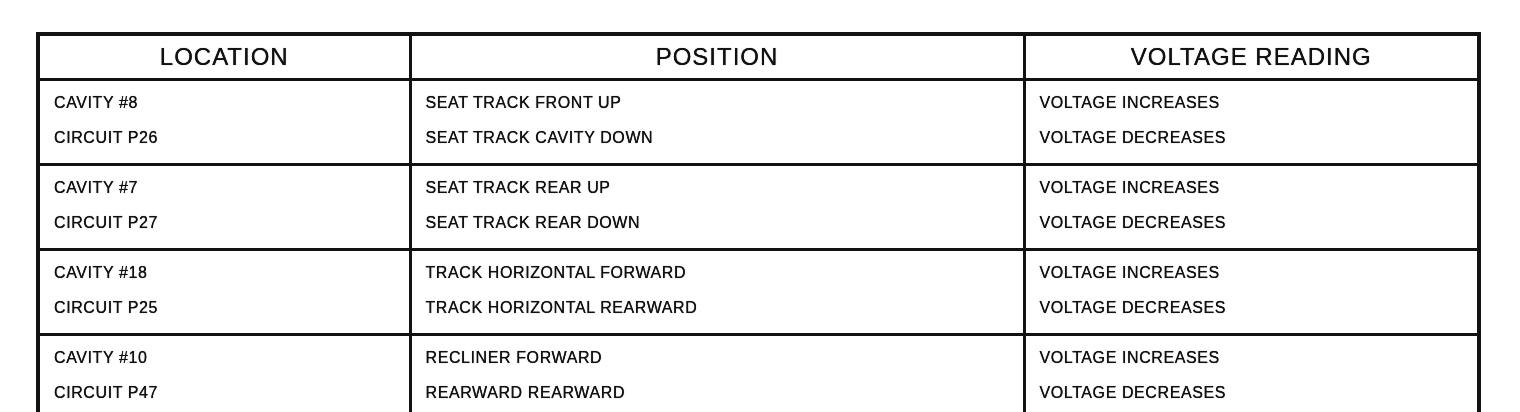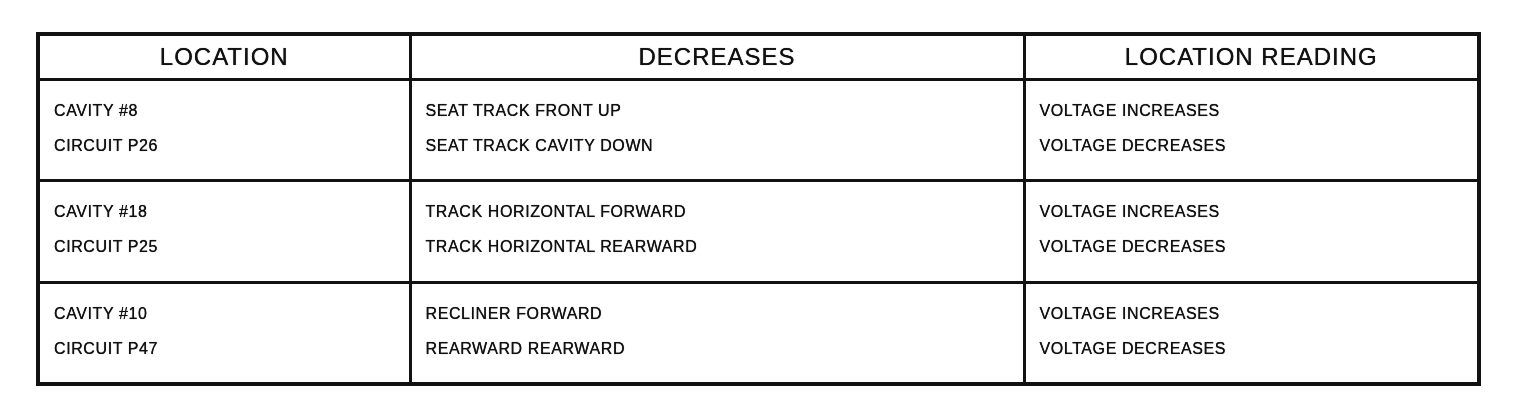--- a/index.html
+++ b/index.html
@@ -67,33 +67,47 @@
 <div class="page">
   <table class="voltage-table">
     <colgroup>
       <col class="c-location">
       <col class="c-position">
       <col class="c-voltage">
     </colgroup>
     <thead>
       <tr>
         <th>LOCATION</th>
-        <th>DECREASES</th>
-        <th>LOCATION READING</th>
+        <th>POSITION</th>
+        <th>VOLTAGE READING</th>
       </tr>
     </thead>
     <tbody>
       <tr>
         <td>
           <div class="line">CAVITY #8</div>
           <div class="line">CIRCUIT P26</div>
         </td>
         <td>
           <div class="line">SEAT TRACK FRONT UP</div>
           <div class="line">SEAT TRACK CAVITY DOWN</div>
+        </td>
+        <td>
+          <div class="line">VOLTAGE INCREASES</div>
+          <div class="line">VOLTAGE DECREASES</div>
+        </td>
+      </tr>
+      <tr>
+        <td>
+          <div class="line">CAVITY #7</div>
+          <div class="line">CIRCUIT P27</div>
+        </td>
+        <td>
+          <div class="line">SEAT TRACK REAR UP</div>
+          <div class="line">SEAT TRACK REAR DOWN</div>
         </td>
         <td>
           <div class="line">VOLTAGE INCREASES</div>
           <div class="line">VOLTAGE DECREASES</div>
         </td>
       </tr>
       <tr>
         <td>
           <div class="line">CAVITY #18</div>
           <div class="line">CIRCUIT P25</div>

